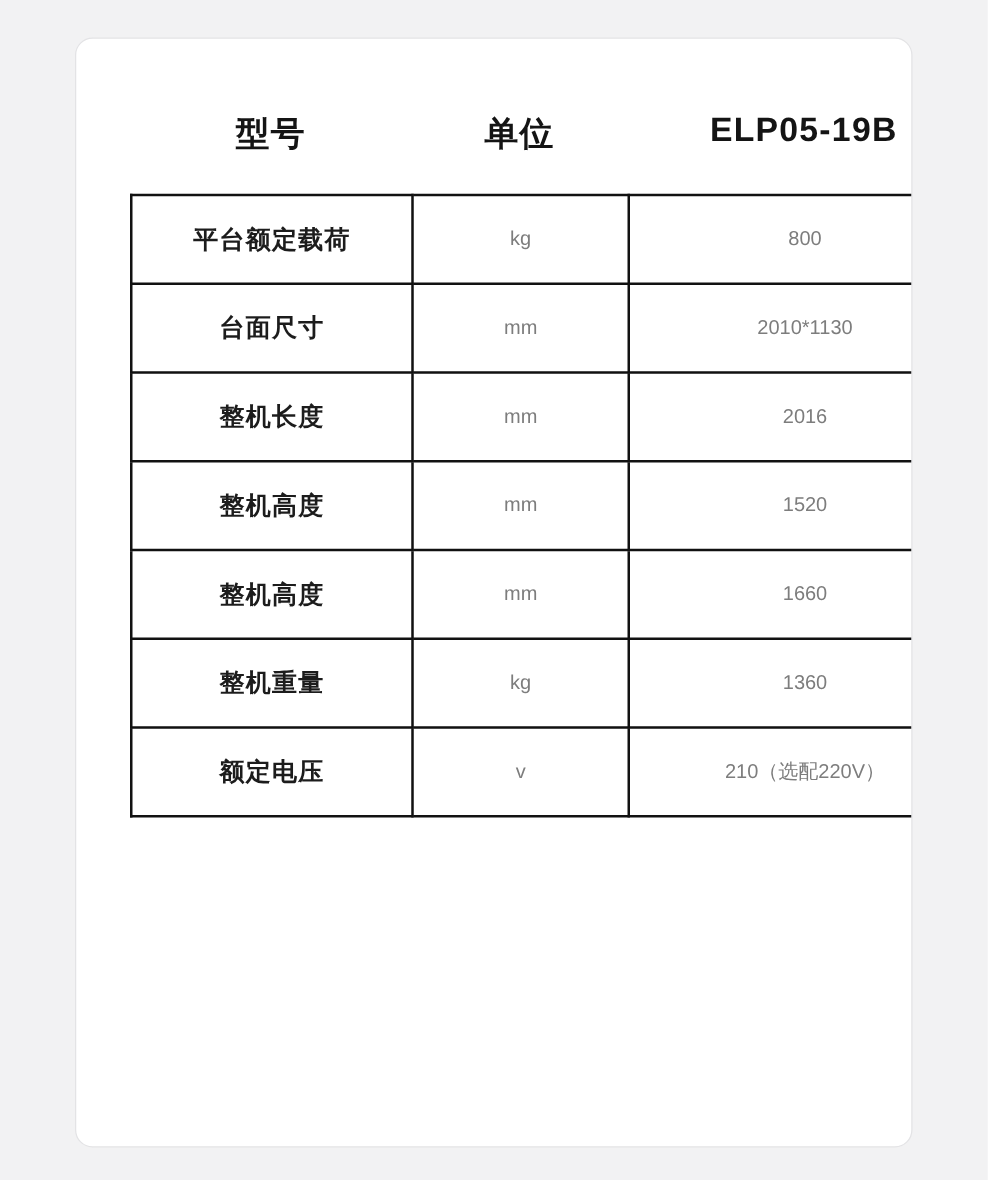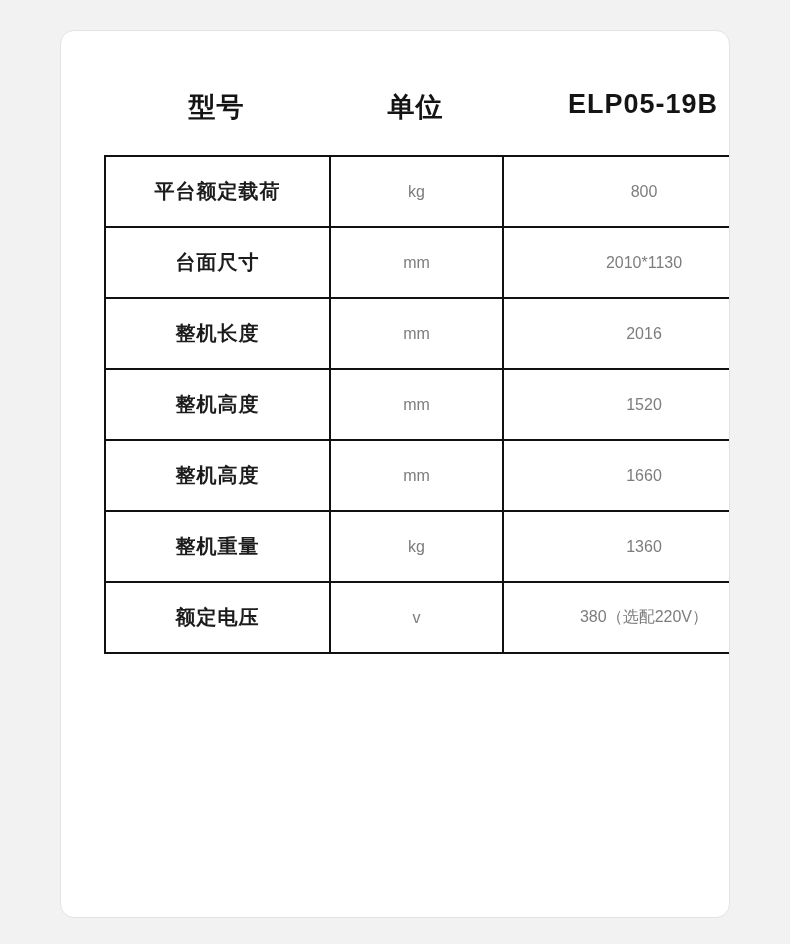--- a/index.html
+++ b/index.html
@@ -105,18 +105,18 @@
         <td class="value-cell">1660</td>
       </tr>
       <tr>
         <td class="label-cell">整机重量</td>
         <td class="unit-cell">kg</td>
         <td class="value-cell">1360</td>
       </tr>
       <tr>
         <td class="label-cell">额定电压</td>
         <td class="unit-cell">v</td>
-        <td class="value-cell">380（选配220V）</td>
+        <td class="value-cell">210（选配220V）</td>
       </tr>
     </tbody>
   </table>
 
 </div>
 
 </body></html>

